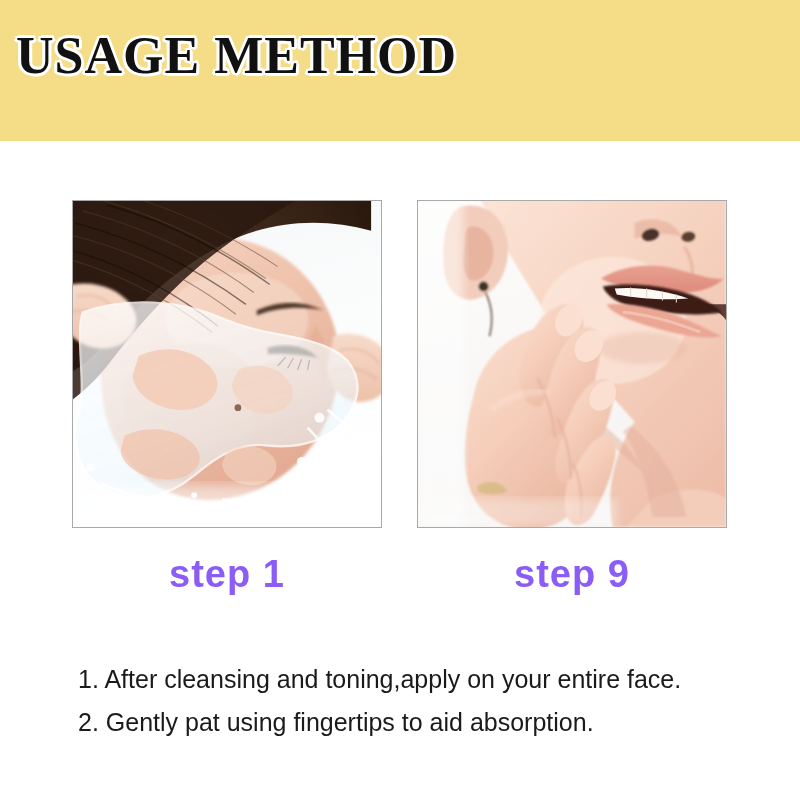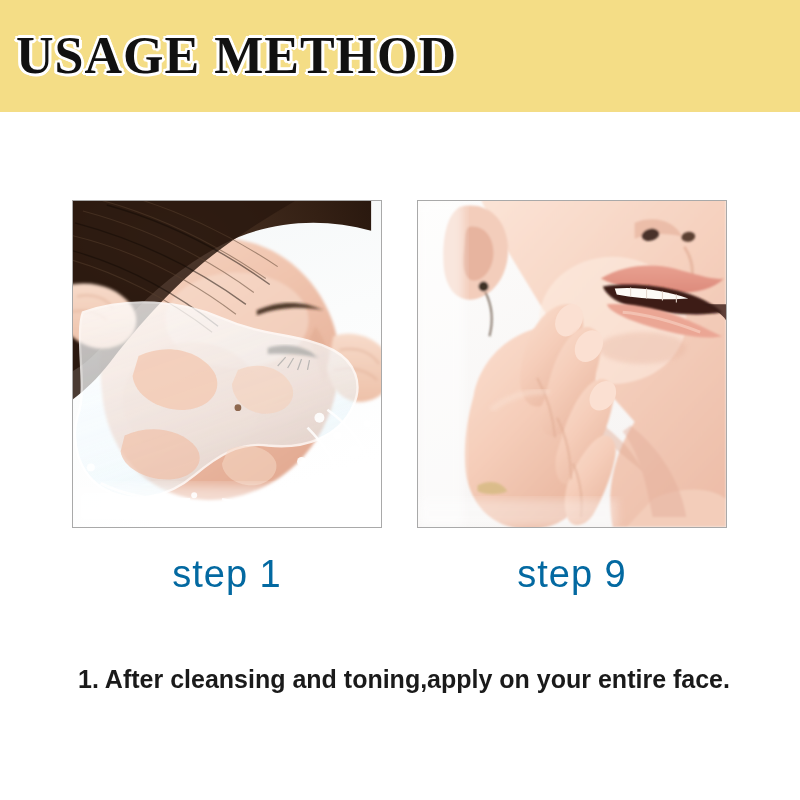--- a/index.html
+++ b/index.html
@@ -14,21 +14,21 @@
     overflow: hidden;
     position: relative;
   }
 
   
   #header-banner {
     position: absolute;
     left: 0;
     top: 0;
     width: 800px;
-    height: 112px;
+    height: 141px;
     background: #f4dd86;
   }
   #page-title {
     position: absolute;
     left: 16px;
     top: 27px;
     font-family: "Liberation Serif", "DejaVu Serif", serif;
     font-weight: bold;
     font-size: 52px;
     line-height: 58px;
@@ -64,43 +64,42 @@
     height: 100%;
   }
 
   
   .step-label {
     position: absolute;
     top: 552px;
     width: 310px;
     text-align: center;
     font-family: "Liberation Sans", "DejaVu Sans", sans-serif;
-    font-weight: normal;
+    font-weight: bold;
     font-size: 38px;
     line-height: 44px;
     letter-spacing: 1px;
-    color: #0369a1;
+    color: #8b5cf6;
   }
   #step-label-1 { left: 72px; }
   #step-label-2 { left: 417px; }
 
   
   #instruction-list {
     position: absolute;
     left: 78px;
     top: 658px;
     width: 680px;
   }
   .instruction-line {
     font-family: "Liberation Sans", "DejaVu Sans", sans-serif;
     font-size: 25px;
     line-height: 43px;
     color: #1a1a1a;
     white-space: nowrap;
-    font-weight: bold;
   }
 </style>
 </head>
 <body>
 
 <div id="header-banner">
   <div id="page-title">USAGE METHOD</div>
 </div>
 
 <div id="photo-frame-step1" class="photo-frame">
@@ -342,13 +341,14 @@
     <rect x="0" y="0" width="46" height="328" fill="#ffffff" opacity="0.5" filter="url(#blurR2)"></rect>
     <rect x="0" y="300" width="200" height="28" fill="#ffffff" opacity="0.35" filter="url(#blurR2)"></rect>
   </svg>
 </div>
 
 <div id="step-label-1" class="step-label">step 1</div>
 <div id="step-label-2" class="step-label">step 9</div>
 
 <div id="instruction-list">
   <div class="instruction-line">1. After cleansing and toning,apply on your entire face.</div>
+  <div class="instruction-line">2. Gently pat using fingertips to aid absorption.</div>
 </div>
 
 </body></html>

